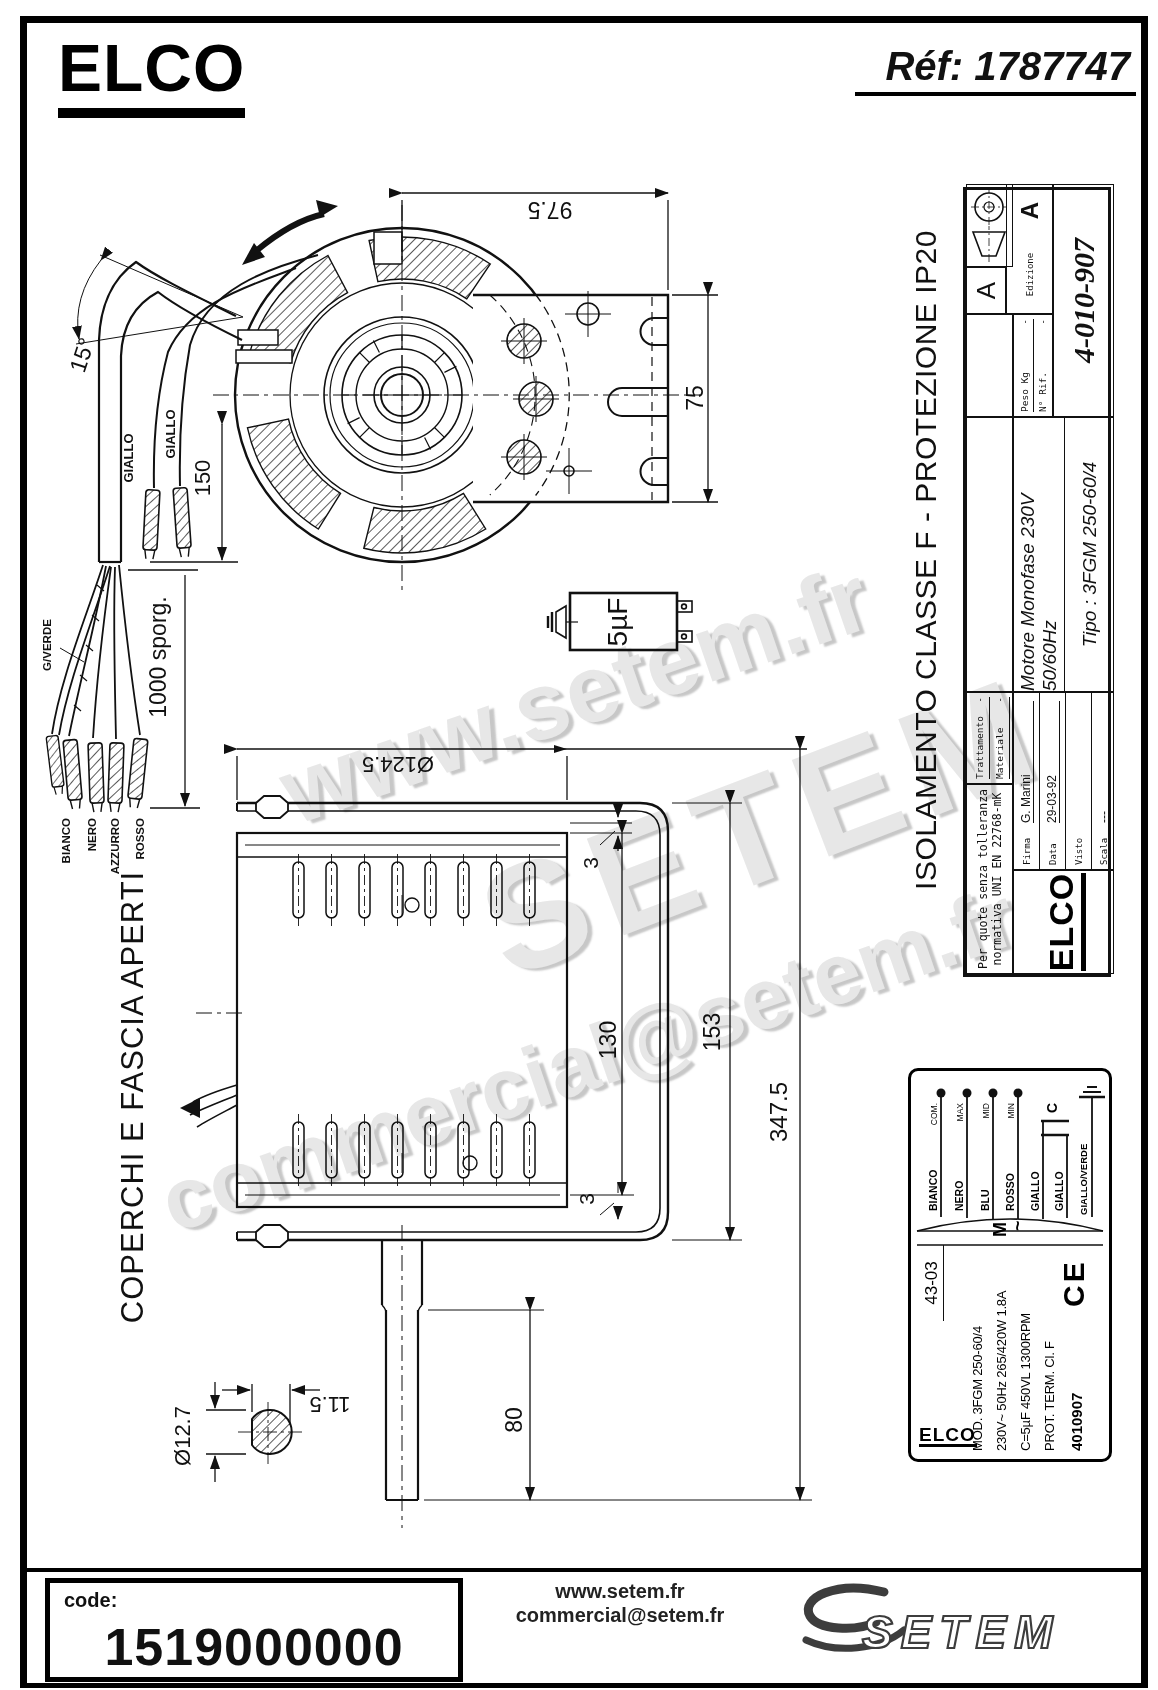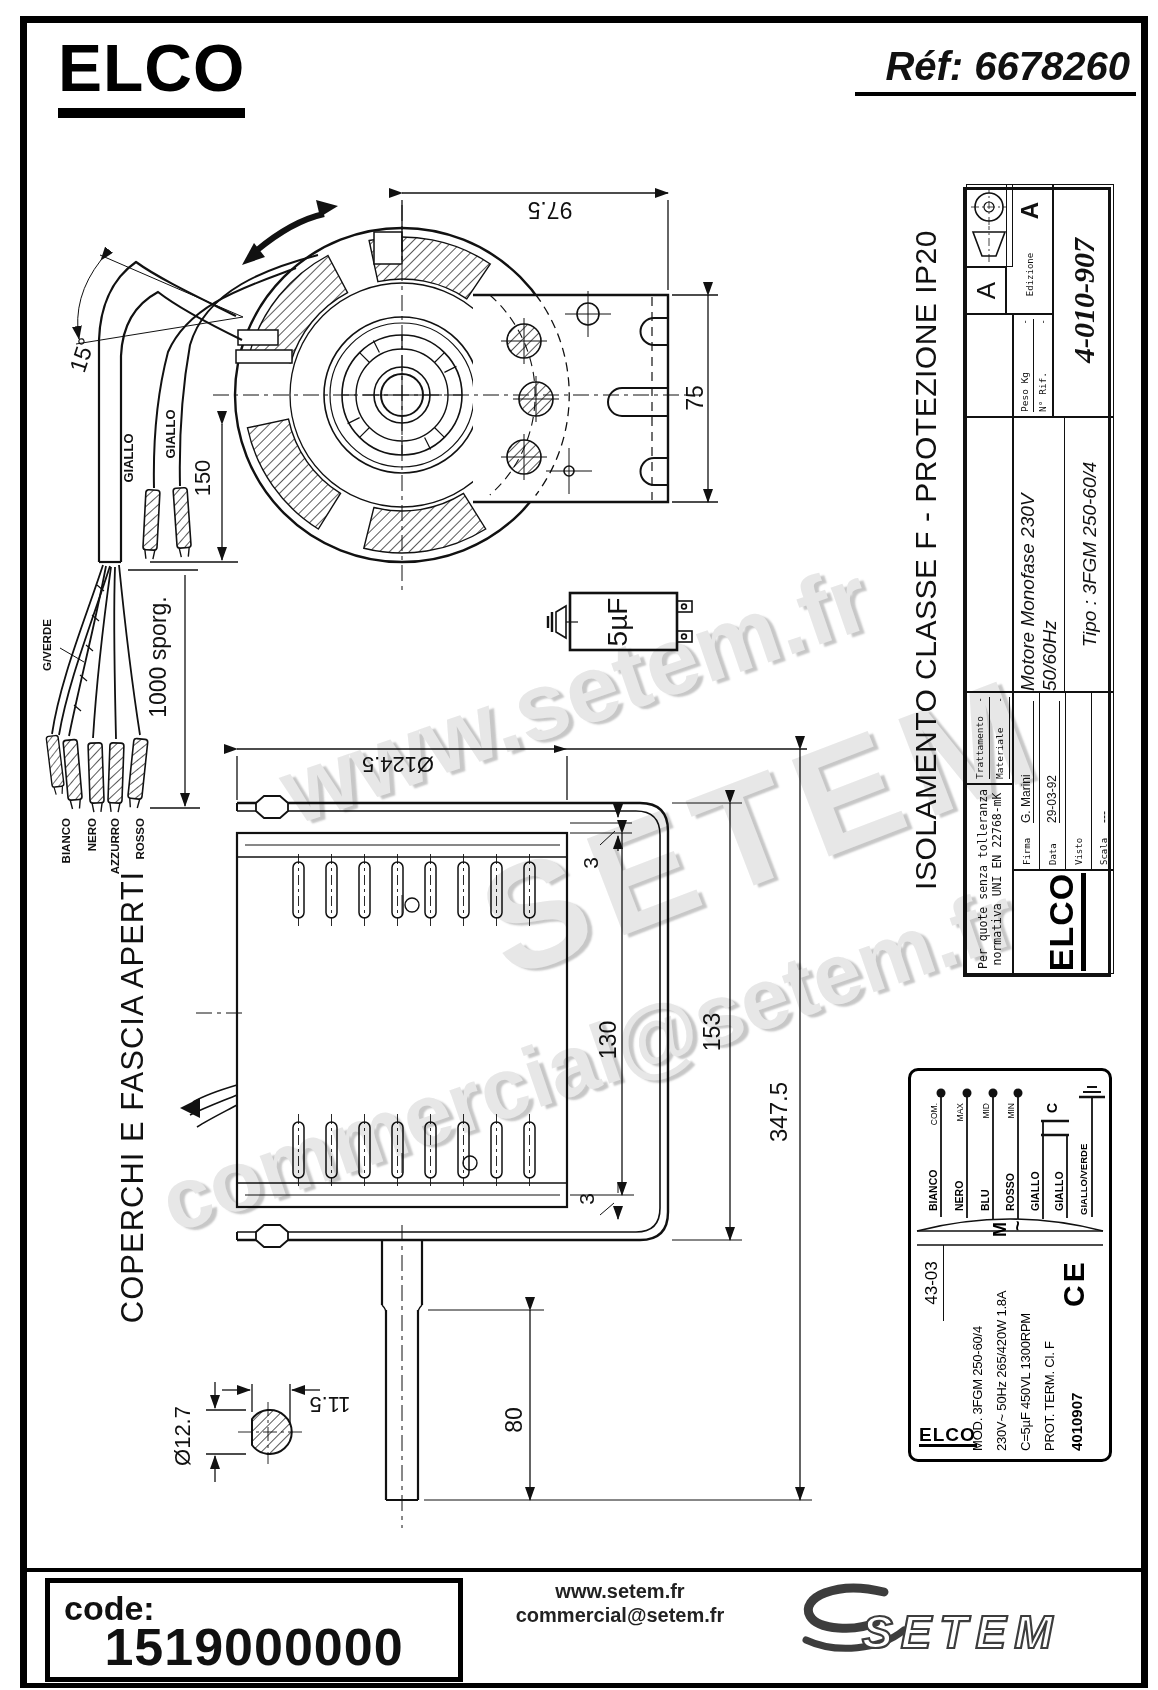--- a/index.html
+++ b/index.html
@@ -31,21 +31,21 @@
   #tb .mono{font-family:"DejaVu Sans Mono",monospace;}
   
   #np{width:394px;height:204px;border:3px solid #000;border-radius:10px;box-sizing:border-box;background:transparent;}
   .nplbl{position:absolute;font-family:"Liberation Sans",sans-serif;color:#000;white-space:nowrap;line-height:1;}
   
   .wm{position:absolute;font-weight:700;color:#e3e3e3;
       text-shadow:4px 4px 2px #bdbdbd,-2px -2px 1px #ffffff;
       mix-blend-mode:multiply;opacity:.85;pointer-events:none;white-space:nowrap;}
   
   #codebox{position:absolute;left:45px;top:1578px;width:418px;height:104px;border:5px solid #000;box-sizing:border-box;}
-  #codebox .c1{position:absolute;left:14px;top:6px;font-size:34px;font-weight:700;}
+  #codebox .c1{position:absolute;left:14px;top:6px;font-size:20px;font-weight:700;}
   #codebox .c2{position:absolute;left:0;right:0;top:34px;text-align:center;font-size:52px;font-weight:800;letter-spacing:1px;}
   .ftxt{position:absolute;font-weight:700;color:#222;}
 </style>
 </head>
 <body>
 
 <div id="sheet">
 
   <svg class="abs" style="left:0;top:0" width="1158" height="1690" viewBox="0 0 1158 1690">
     <defs>
@@ -318,21 +318,21 @@
   <div class="frame" style="left:20px;top:16px;width:1128px;height:7px"></div>
   <div class="frame" style="left:20px;top:16px;width:7px;height:1672px"></div>
   <div class="frame" style="left:1141px;top:16px;width:7px;height:1672px"></div>
   <div class="frame" style="left:20px;top:1683px;width:1128px;height:5px"></div>
   <div class="frame" style="left:20px;top:1568px;width:1128px;height:4px"></div>
 
   <div class="abs elco" style="left:58px;top:30px;">
     <span style="font-size:66px;">ELCO</span>
     <span class="bar" style="height:10px;margin-top:2px;"></span>
   </div>
-  <div id="ref">Réf: 6678260</div>
+  <div id="ref">Réf: 1787747</div>
 
   <div class="lbl ud" style="left:505px;top:196px;width:90px;height:28px;font-size:23px;">97.5</div>
   <div class="lbl rv" style="left:680px;top:358px;width:80px;height:30px;font-size:23px;">75</div>
   <div class="lbl" style="left:52px;top:340px;width:60px;height:30px;font-size:23px;transform:rotate(-72deg);">15°</div>
   <div class="lbl rv" style="left:120px;top:422px;width:72px;height:17px;font-size:13px;font-weight:700;">GIALLO</div>
   <div class="lbl rv" style="left:162px;top:398px;width:72px;height:17px;font-size:13px;font-weight:700;">GIALLO</div>
   <div class="lbl rv" style="left:190px;top:448px;width:60px;height:26px;font-size:22px;">150</div>
   <div class="lbl rv" style="left:40px;top:610px;width:70px;height:15px;font-size:11.5px;font-weight:700;">G/VERDE</div>
   <div class="lbl rv" style="left:143px;top:578px;width:158px;height:30px;font-size:23px;">1000 sporg.</div>
   <div class="lbl rv" style="left:60px;top:818px;width:62px;height:14px;font-size:11.5px;font-weight:700;justify-content:flex-end;">BIANCO</div>

